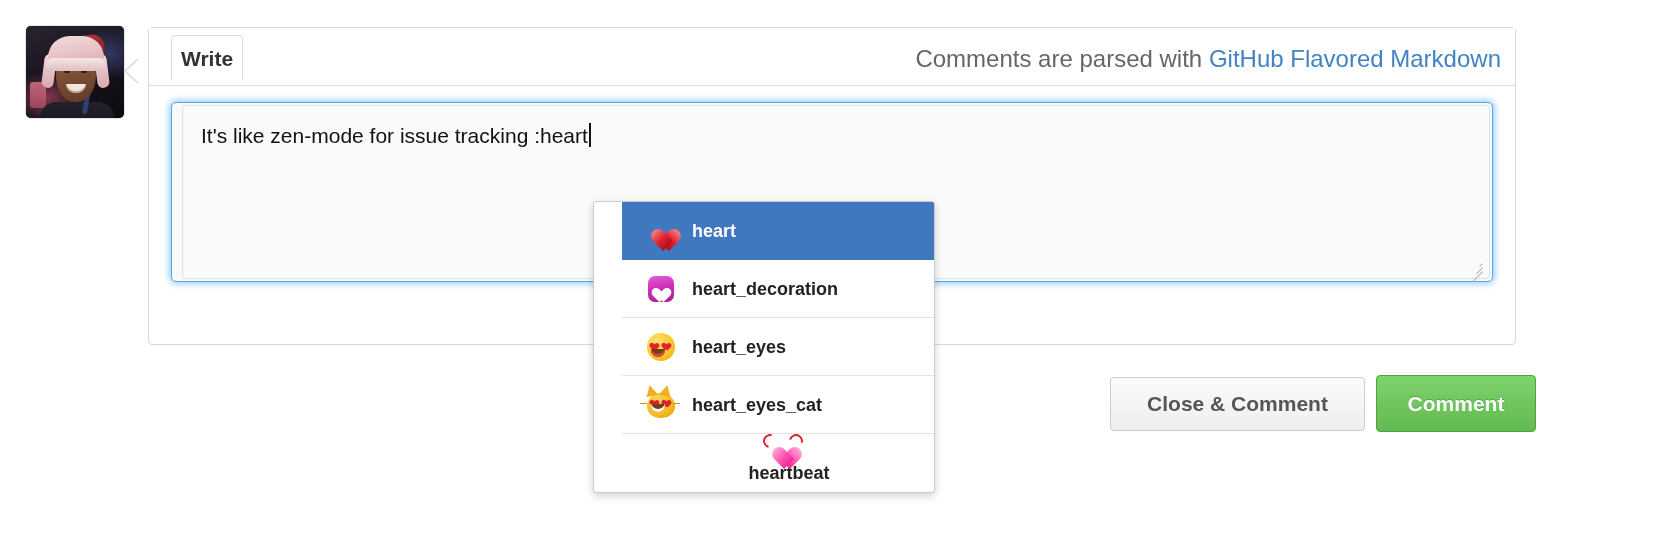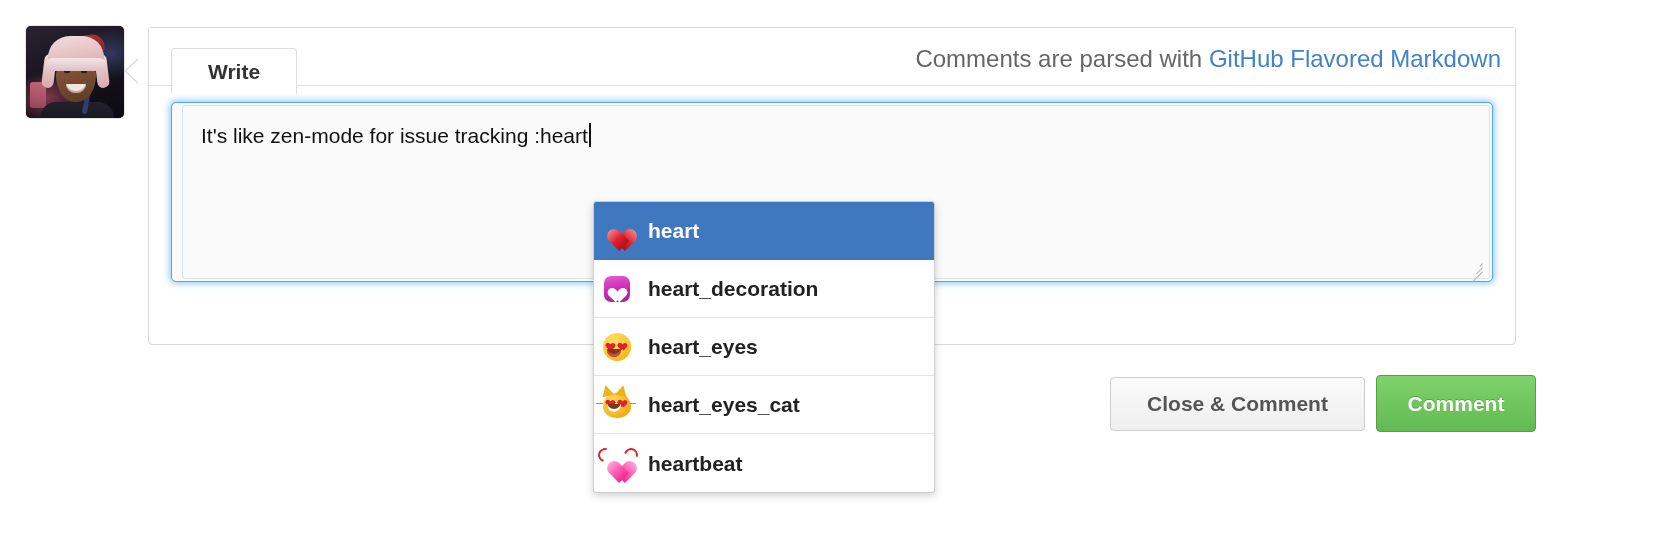--- a/index.html
+++ b/index.html
@@ -160,24 +160,24 @@
 
   .tabs-bar {
     position: relative;
     height: 58px;
     border-bottom: 1px solid #dddddd;
     box-sizing: border-box;
     background: #ffffff;
   }
   .tab {
     position: absolute;
-    top: 20px;
+    top: 7px;
     height: 46px;
     line-height: 46px;
-    padding: 0 36px;
+    padding: 0 9px;
     font-size: 21px;
     box-sizing: border-box;
     cursor: pointer;
     white-space: nowrap;
   }
   .tab.active {
     left: 22px;
     background: #ffffff;
     border: 1px solid #dddddd;
     border-bottom: 1px solid #ffffff;
@@ -282,29 +282,30 @@
     border-radius: 3px;
     box-shadow: 0 3px 8px rgba(0,0,0,0.18);
     z-index: 40;
     overflow: hidden;
     box-sizing: border-box;
   }
   .ac-item {
     display: flex;
     align-items: center;
     height: 58px;
-    padding: 0 0 0 6px;
+    padding: 0 0 0 22px;
     border-bottom: 1px solid #e4e4e4;
-    font-size: 21px;
+    font-size: 18px;
     font-weight: bold;
     color: #222222;
     cursor: pointer;
     box-sizing: border-box;
-  }
-  .ac-item:last-child { border-bottom: none; }
+    margin-left: 28px;
+  }
+  .ac-item:last-child { border-bottom: none; flex-direction: column; }
   .ac-item.sel {
     background: #4078c0;
     color: #ffffff;
     border-bottom-color: #4078c0;
   }
   .ac-emoji {
     width: 34px;
     height: 30px;
     margin-right: 14px;
     position: relative;

